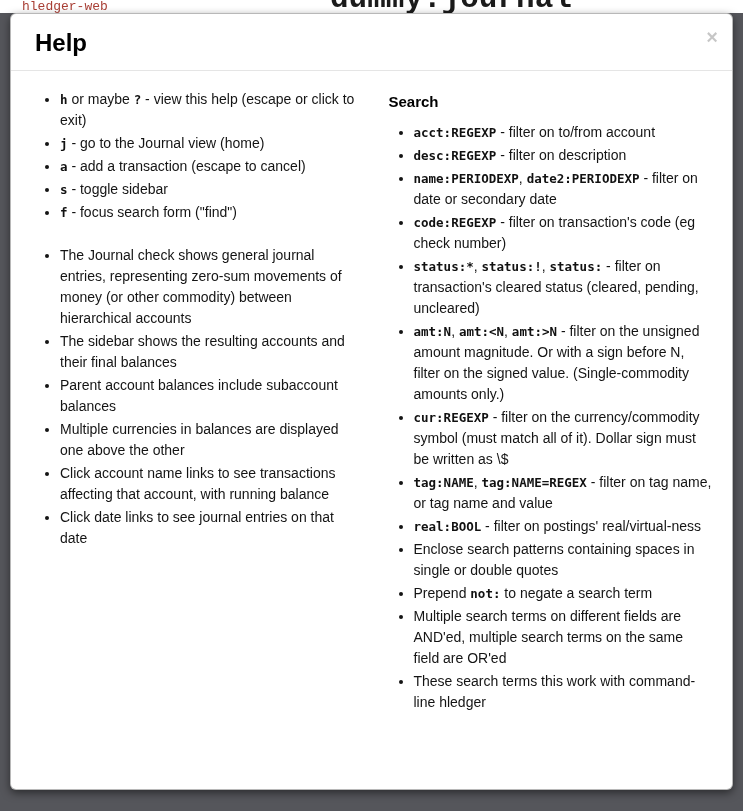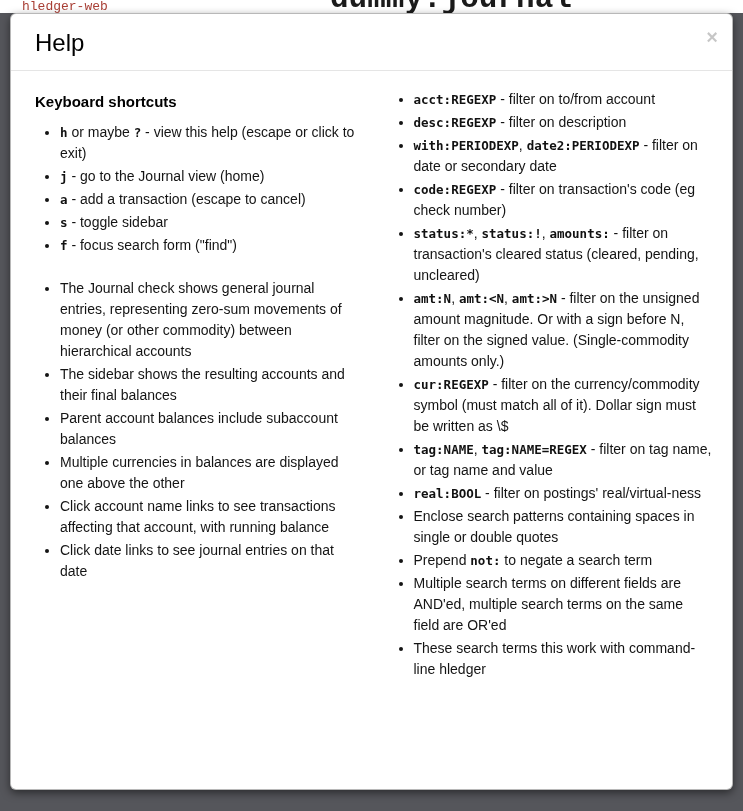--- a/index.html
+++ b/index.html
@@ -41,21 +41,21 @@
     box-shadow:0 3px 9px rgba(0,0,0,0.5);
     z-index:3;
     overflow:hidden;
   }
   .modal-header {
     position:relative;
     padding:14px 16px 12px 24px;
     border-bottom:1px solid #e5e5e5;
   }
   .modal-title {
-    font-size:24px; font-weight:400; line-height:30px; color:#000;
+    font-size:24px; font-weight:700; line-height:30px; color:#000;
   }
   .close-btn {
     position:absolute; top:13px; right:14px;
     background:none; border:0;
     font-size:20px; font-weight:bold; line-height:1;
     color:#000; opacity:0.22; cursor:pointer;
     font-family:inherit;
   }
   .modal-body {
     padding:14px 20px 20px 24px;
@@ -96,21 +96,20 @@
 <div class="backdrop"></div>
 
 <div class="modal">
   <div class="modal-header">
     <div class="modal-title">Help</div>
     <button class="close-btn">×</button>
   </div>
   <div class="modal-body">
     <div class="col">
       <div class="section">
-        <div class="section-heading">Keyboard shortcuts</div>
         <ul class="help-list">
             <li><code>h</code> or maybe <code>?</code> - view this help (escape or click to exit)</li>
             <li><code>j</code> - go to the Journal view (home)</li>
             <li><code>a</code> - add a transaction (escape to cancel)</li>
             <li><code>s</code> - toggle sidebar</li>
             <li><code>f</code> - focus search form ("find")</li>
           </ul>
       </div>
       <div class="section">
         <ul class="help-list">
@@ -118,26 +117,27 @@
             <li>The sidebar shows the resulting accounts and their final balances</li>
             <li>Parent account balances include subaccount balances</li>
             <li>Multiple currencies in balances are displayed one above the other</li>
             <li>Click account name links to see transactions affecting that account, with running balance</li>
             <li>Click date links to see journal entries on that date</li>
           </ul>
       </div>
     </div>
     <div class="col">
       <div class="section">
+        <div class="section-heading">Search</div>
         <ul class="help-list">
             <li><code>acct:REGEXP</code> - filter on to/from account</li>
             <li><code>desc:REGEXP</code> - filter on description</li>
-            <li><code>with:PERIODEXP</code>, <code>date2:PERIODEXP</code> - filter on date or secondary date</li>
+            <li><code>name:PERIODEXP</code>, <code>date2:PERIODEXP</code> - filter on date or secondary date</li>
             <li><code>code:REGEXP</code> - filter on transaction's code (eg check number)</li>
-            <li><code>status:*</code>, <code>status:!</code>, <code>amounts:</code> - filter on transaction's cleared status (cleared, pending, uncleared)</li>
+            <li><code>status:*</code>, <code>status:!</code>, <code>status:</code> - filter on transaction's cleared status (cleared, pending, uncleared)</li>
             <li><code>amt:N</code>, <code>amt:&lt;N</code>, <code>amt:&gt;N</code> - filter on the unsigned amount magnitude. Or with a sign before N, filter on the signed value. (Single-commodity amounts only.)</li>
             <li><code>cur:REGEXP</code> - filter on the currency/commodity symbol (must match all of it). Dollar sign must be written as \$</li>
             <li><code>tag:NAME</code>, <code>tag:NAME=REGEX</code> - filter on tag name, or tag name and value</li>
             <li><code>real:BOOL</code> - filter on postings' real/virtual-ness</li>
             <li>Enclose search patterns containing spaces in single or double quotes</li>
             <li>Prepend <code>not:</code> to negate a search term</li>
             <li>Multiple search terms on different fields are AND'ed, multiple search terms on the same field are OR'ed</li>
             <li>These search terms this work with command-line hledger</li>
           </ul>
       </div>

